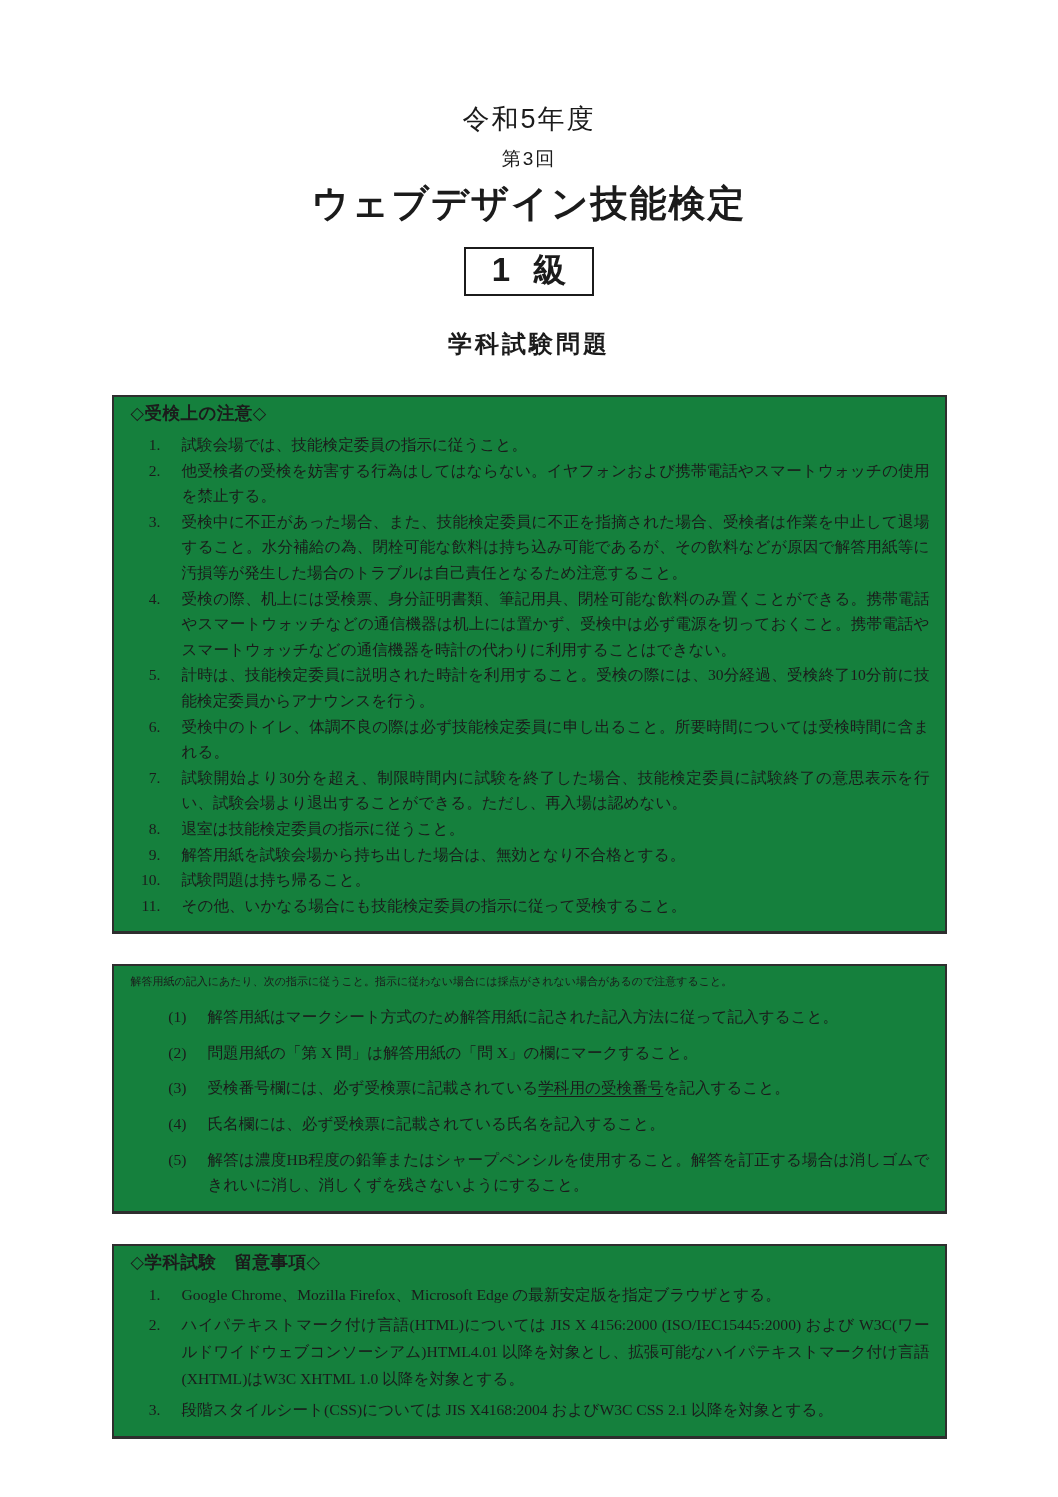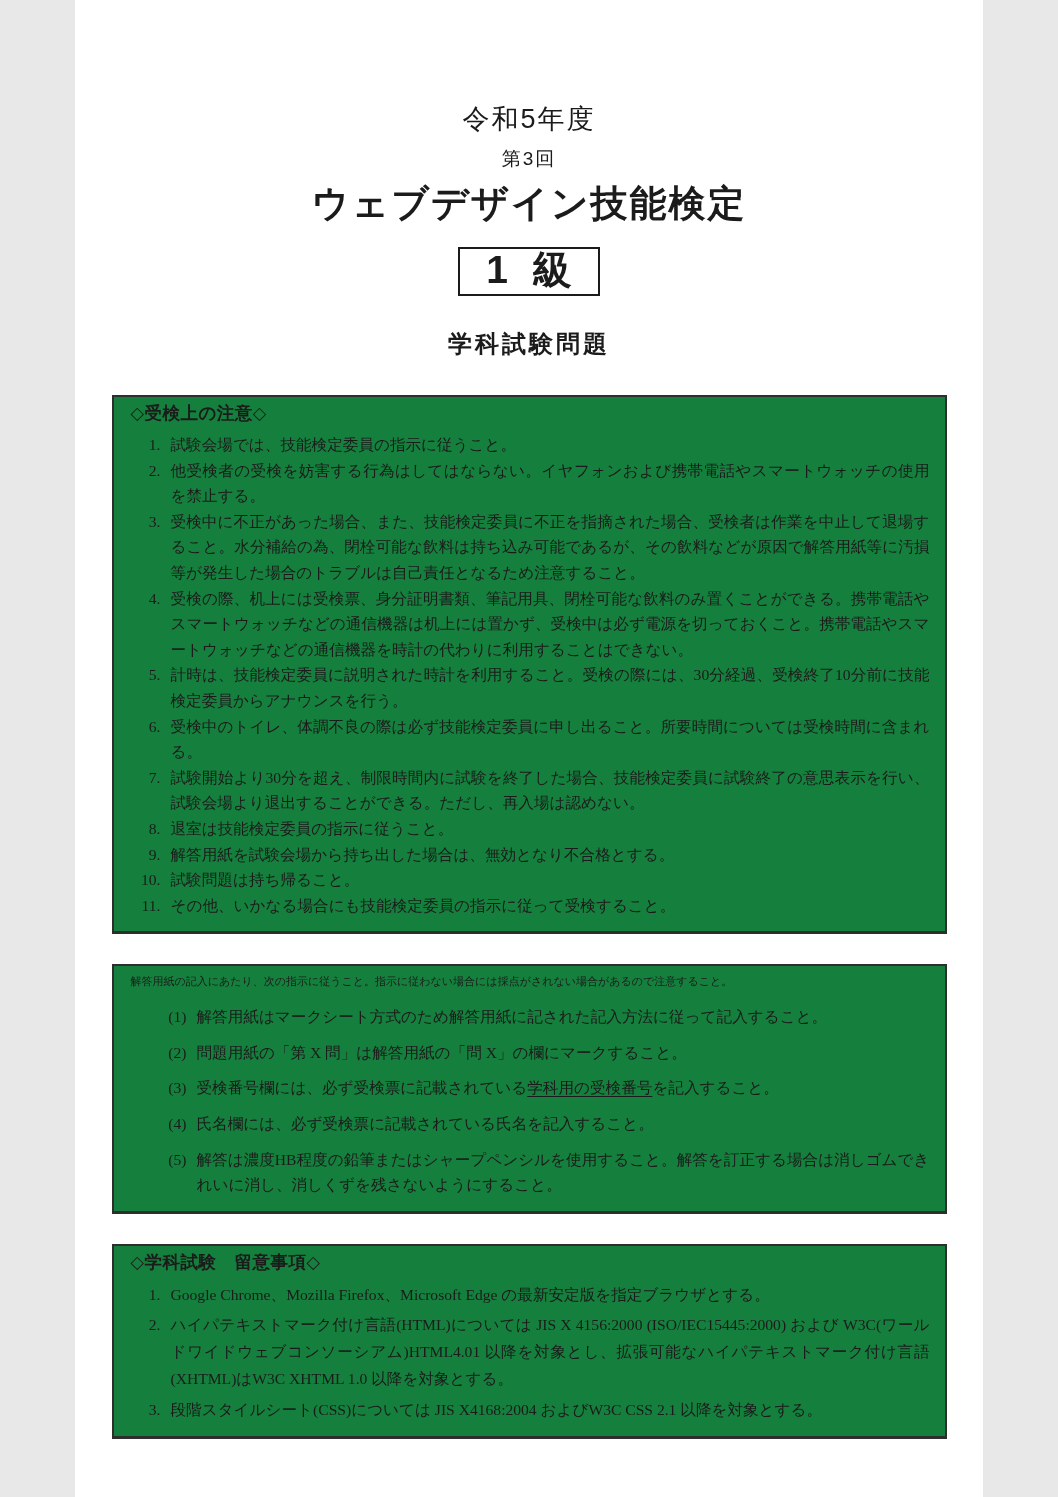--- a/index.html
+++ b/index.html
@@ -1,46 +1,46 @@
 <!DOCTYPE html>
 <html lang="ja"><head>
 <meta charset="utf-8">
 <style>
   html,body{margin:0;padding:0;background:#e8e8e8;}
   .page{
-    width:908px;height:1497px;margin:0 auto;background:#ffffff;
+    width:1058px;height:1497px;margin:0 auto;background:#ffffff;
     color:#1b1b1b;font-family:"Liberation Serif","DejaVu Serif",serif;
     overflow:hidden;box-sizing:border-box;
   }
   
   .title-block{
     text-align:center;padding-top:100px;
     font-family:"Liberation Sans","DejaVu Sans",sans-serif;
   }
   .year-line{font-size:27px;line-height:39px;letter-spacing:2px;}
   .round-line{font-size:19px;line-height:39px;letter-spacing:2px;}
   .main-title{font-size:37px;font-weight:bold;margin:4px 0 0;letter-spacing:2px;line-height:44px;}
   .grade-box{
     display:inline-block;border:2px solid #1b1b1b;margin-top:21px;
-    padding:2px 26px 5px;font-size:39px;font-weight:bold;line-height:38px;
+    padding:2px 26px 5px;font-size:33px;font-weight:bold;line-height:38px;
     word-spacing:14px;
   }
   .subject-title{font-size:24px;font-weight:bold;margin:27px 0 0;letter-spacing:3px;line-height:42px;}
   
   .notice-box{
     width:801px;margin:30px auto 0;border:2px solid #2e2e2e;
     border-bottom-width:3px;padding:2px 15px 13px;background:#15803d;
   }
   .box-heading{
     font-family:"Liberation Sans","DejaVu Sans",sans-serif;
     font-size:17.5px;font-weight:bold;margin:2px 0 7px 2px;letter-spacing:0.5px;
   }
   .item{display:flex;font-size:15.6px;line-height:25.6px;}
   .item .num{flex:0 0 32px;text-align:right;white-space:pre;}
-  .item .txt{flex:1;margin-left:10px;text-align:justify;}
+  .item .txt{flex:1;margin-left:21px;text-align:justify;}
   .intro{font-size:11px;line-height:26px;margin:0 0 2px 2px;text-align:justify;}
   .box2 .item{margin:10px 0 0 30px;}
   .box2 .item .num{flex:0 0 28px;}
   .box3 .item{line-height:27.2px;margin-top:3px;}
   .u{text-decoration:underline;text-underline-offset:3px;}
 </style>
 </head>
 <body>
 
 <div class="page">

